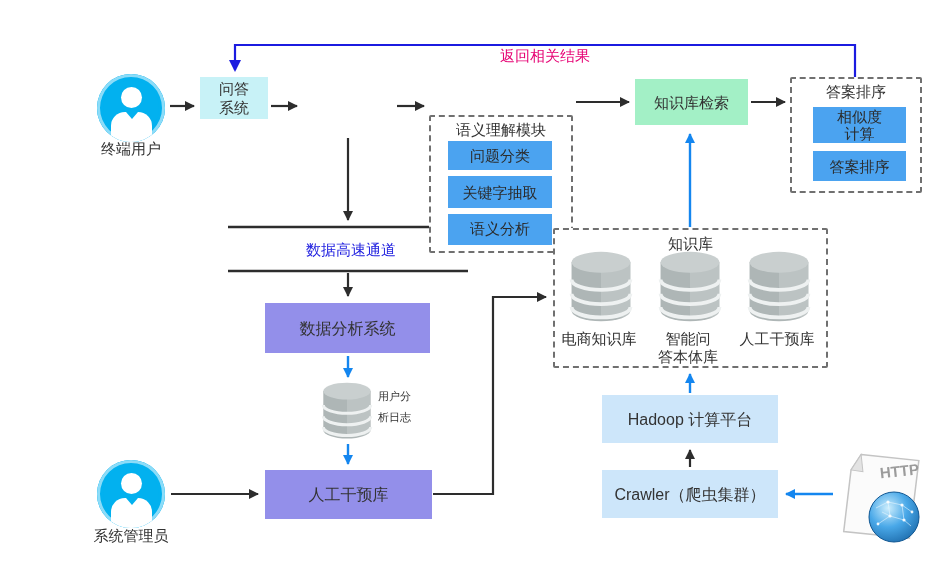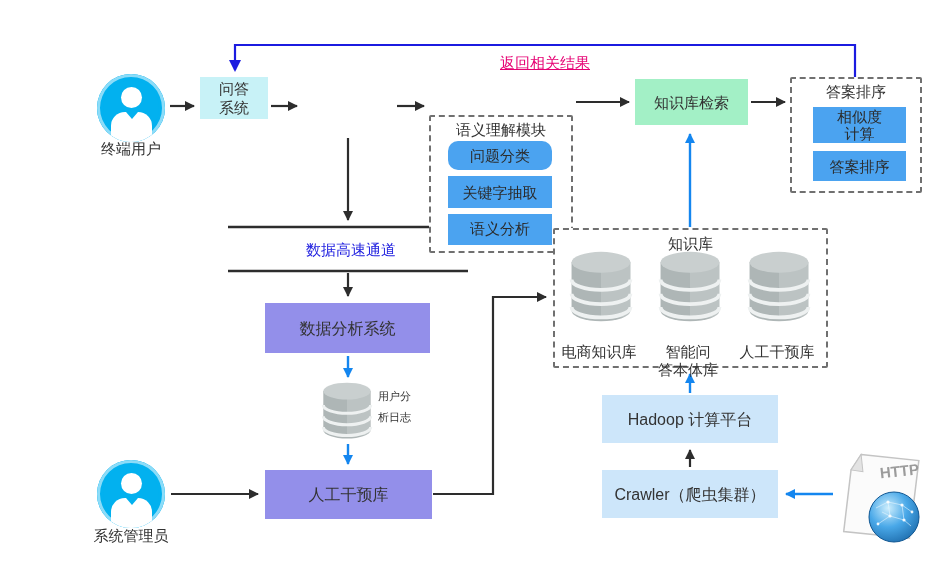--- a/index.html
+++ b/index.html
@@ -38,21 +38,21 @@
   .p-body{position:absolute;left:14px;top:38px;width:41px;height:30px;border-radius:14px 14px 0 0;background:#fff;}
   .p-notch{position:absolute;left:29px;top:38px;width:0;height:0;border-left:6px solid transparent;border-right:6px solid transparent;border-top:7px solid #02b1ef;}
   .person-label{position:absolute;text-align:center;font-size:15px;color:#333;width:130px;}
   .floating-label{
     position:absolute;z-index:2;background:#ffffff;text-align:center;
     font-size:15px;padding:0 3px;
   }
   .return-label{color:#e60073;}
   .channel-label{color:#2222e0;}
   .db-item{position:absolute;width:70px;text-align:center;}
-  .db-label{font-size:15px;line-height:18px;color:#333;white-space:pre-line;margin-top:14px;}
+  .db-label{font-size:15px;line-height:18px;color:#333;white-space:pre-line;margin-top:1px;}
   .kb-title{position:absolute;left:0;right:0;top:5px;text-align:center;font-size:15px;color:#333;}
   .userlog-label{position:absolute;font-size:11px;line-height:21px;color:#333;white-space:pre-line;text-align:left;}
 </style>
 </head>
 <body>
 
 <div class="canvas">
 
   <svg class="edges">
     <defs>
@@ -83,38 +83,38 @@
 
     <path d="M690,227 V134" stroke="#1486ef" stroke-width="2.4" fill="none" marker-end="url(#mBlue)"></path>
     <path d="M690,393 V374" stroke="#1486ef" stroke-width="2.4" fill="none" marker-end="url(#mBlue)"></path>
     <path d="M348,356 V377" stroke="#1486ef" stroke-width="2.4" fill="none" marker-end="url(#mBlue)"></path>
     <path d="M348,444 V464" stroke="#1486ef" stroke-width="2.4" fill="none" marker-end="url(#mBlue)"></path>
     <path d="M833,494 H786" stroke="#1486ef" stroke-width="2.4" fill="none" marker-end="url(#mBlue)"></path>
 
     <path d="M855,77 V45 H235 V70" stroke="#1b1be0" stroke-width="2.2" fill="none" marker-end="url(#mReturn)"></path>
   </svg>
 
-  <div class="floating-label return-label" style="left:486px;top:54px;width:112px;text-decoration:underline;">返回相关结果</div>
+  <div class="floating-label return-label" style="left:486px;top:47px;width:112px;">返回相关结果</div>
 
   <div class="node" style="left:97px;top:74px;">
     <div class="person-circle">
       <div class="p-head"></div>
         <div class="p-body"></div>
         <div class="p-notch"></div>
     </div>
   </div>
   <div class="person-label" style="left:66px;top:140px;">终端用户</div>
 
   <div class="node box cyan" style="left:200px;top:77px;width:68px;height:42px;">问答
 系统</div>
 
 
   <div class="node dashed" style="left:429px;top:77px;width:144px;height:138px;margin-top:38px;">
     <div class="dashed-title">语义理解模块</div>
-    <div class="blue-item" style="left:17px;top:24px;width:104px;height:29px;border-radius:10px;">问题分类</div>
+    <div class="blue-item" style="left:17px;top:24px;width:104px;height:29px;">问题分类</div>
     <div class="blue-item" style="left:17px;top:59px;width:104px;height:32px;">关键字抽取</div>
     <div class="blue-item" style="left:17px;top:97px;width:104px;height:31px;font-family:Liberation Serif, serif;">语义分析</div>
   </div>
 
   <div class="node box mint" style="left:635px;top:79px;width:113px;height:46px;">知识库检索</div>
 
   <div class="node dashed" style="left:790px;top:77px;width:132px;height:116px;">
     <div class="dashed-title">答案排序</div>
     <div class="blue-item" style="left:21px;top:28px;width:93px;height:36px;">相似度
 计算</div>

